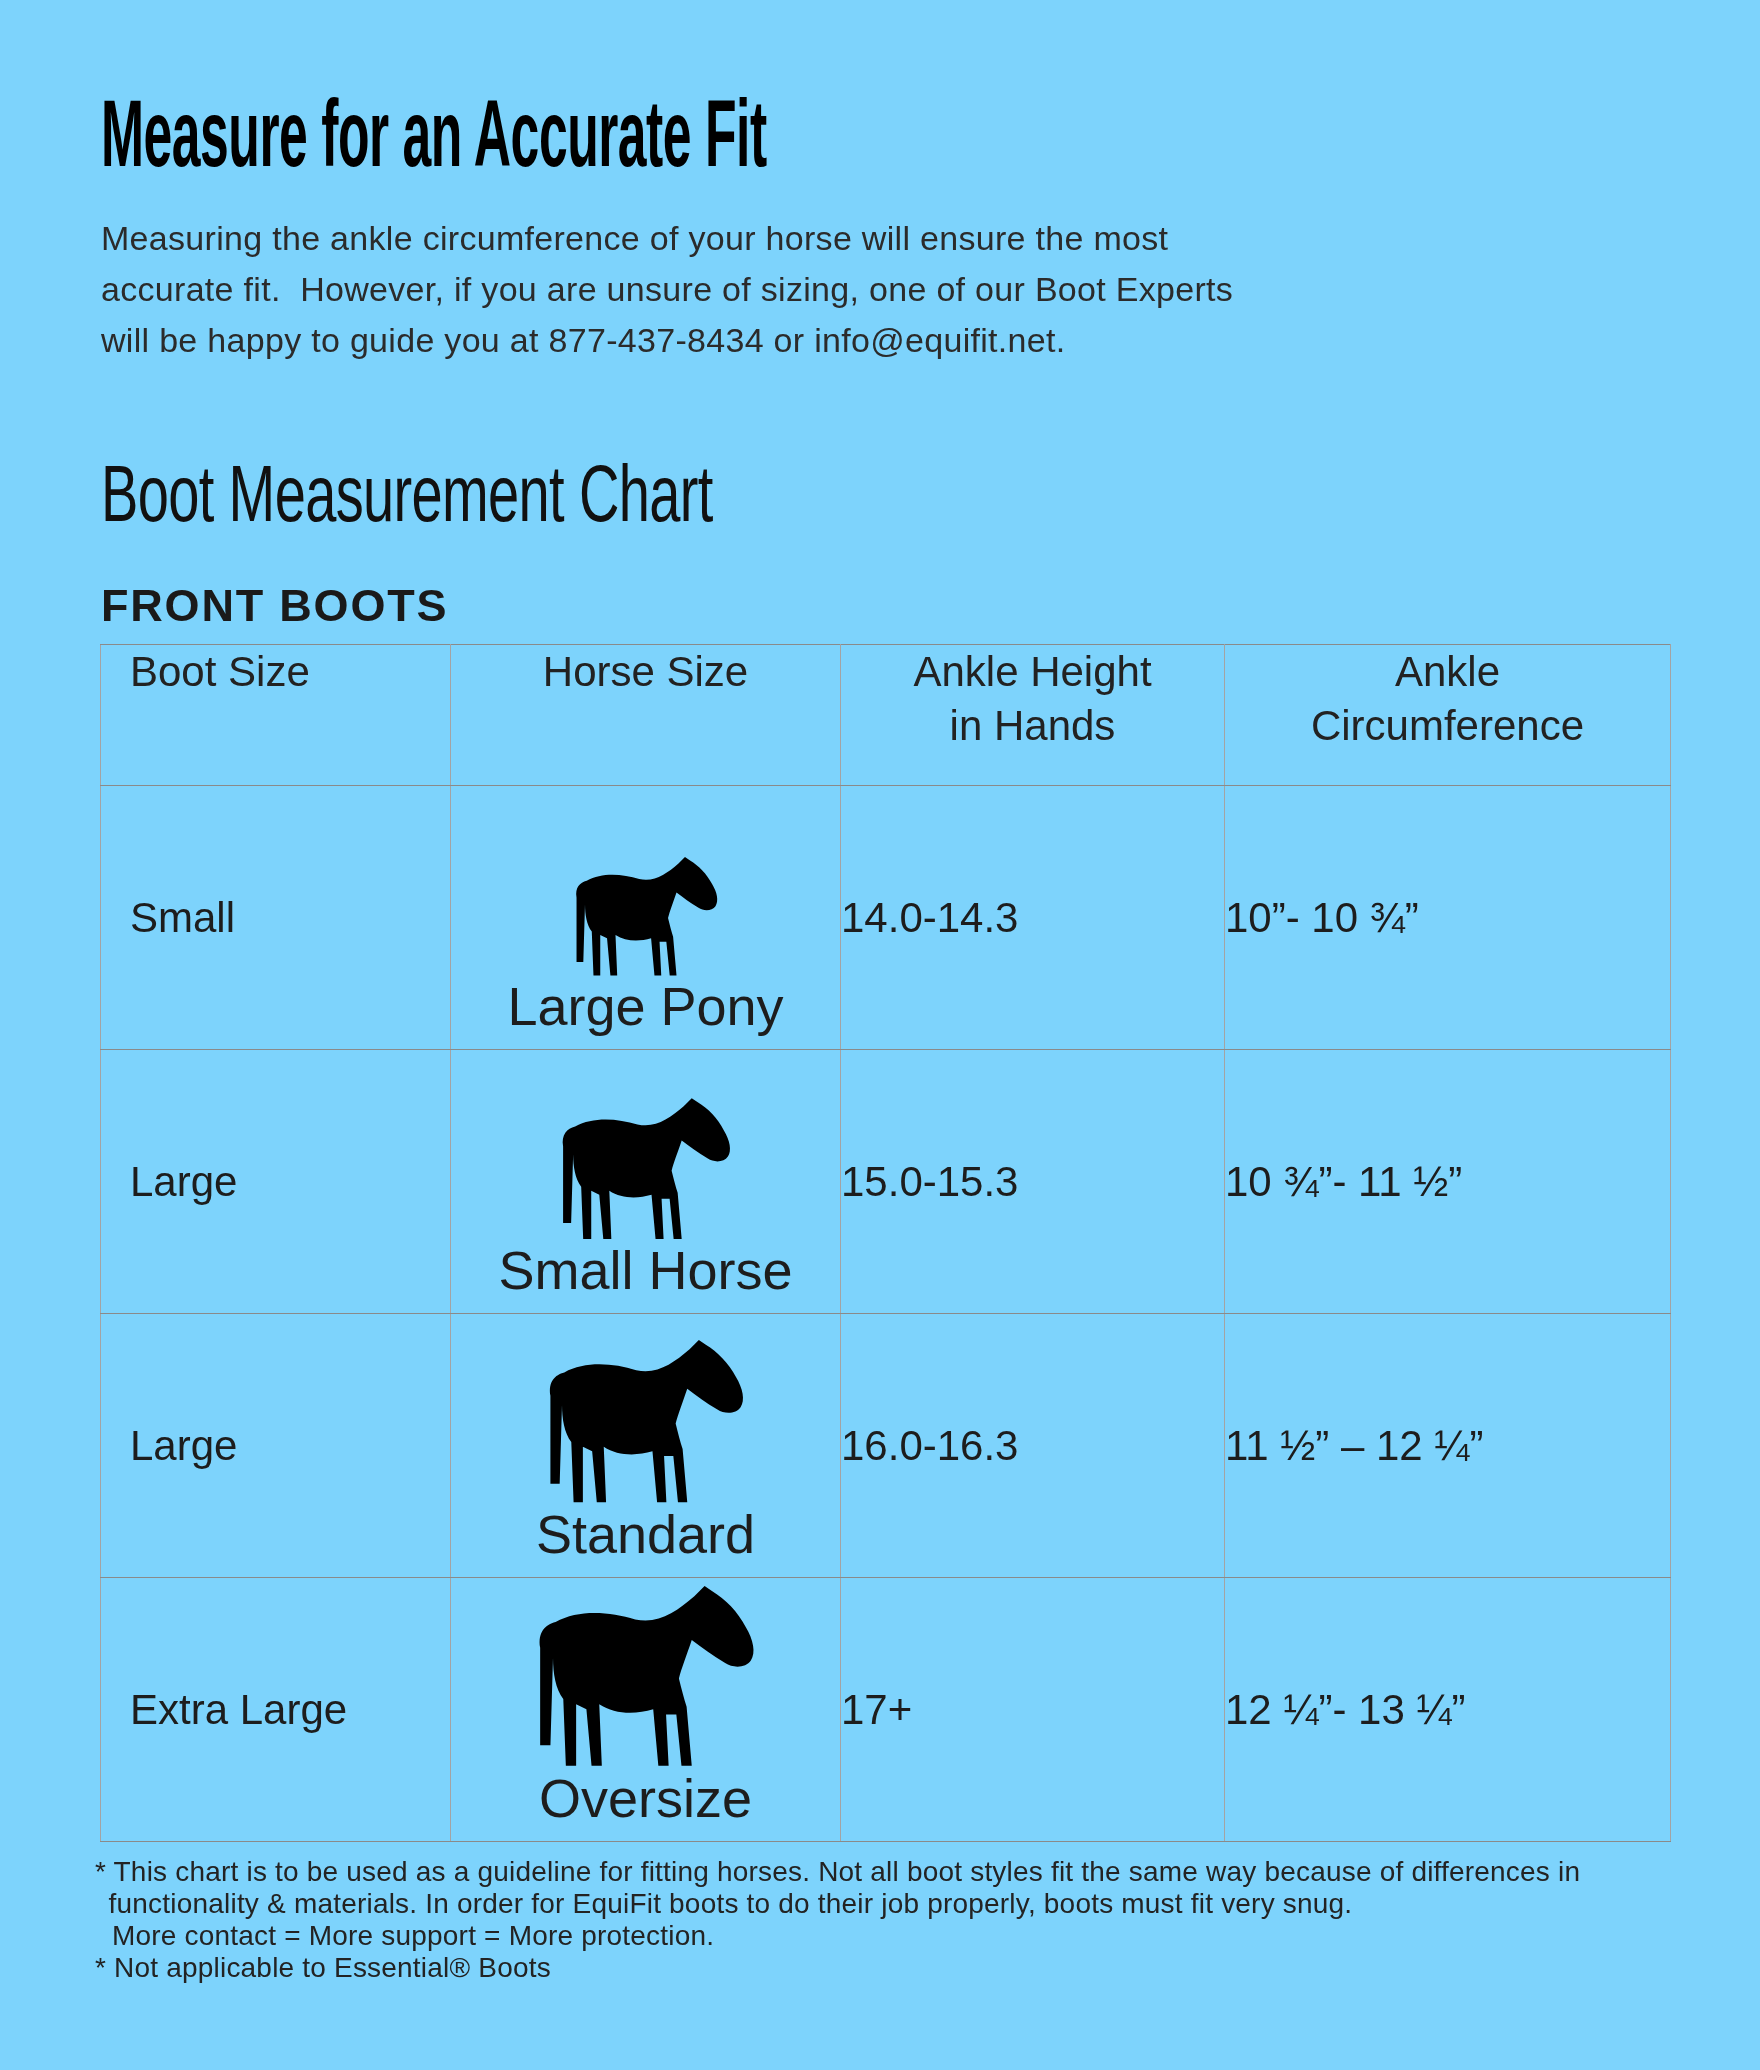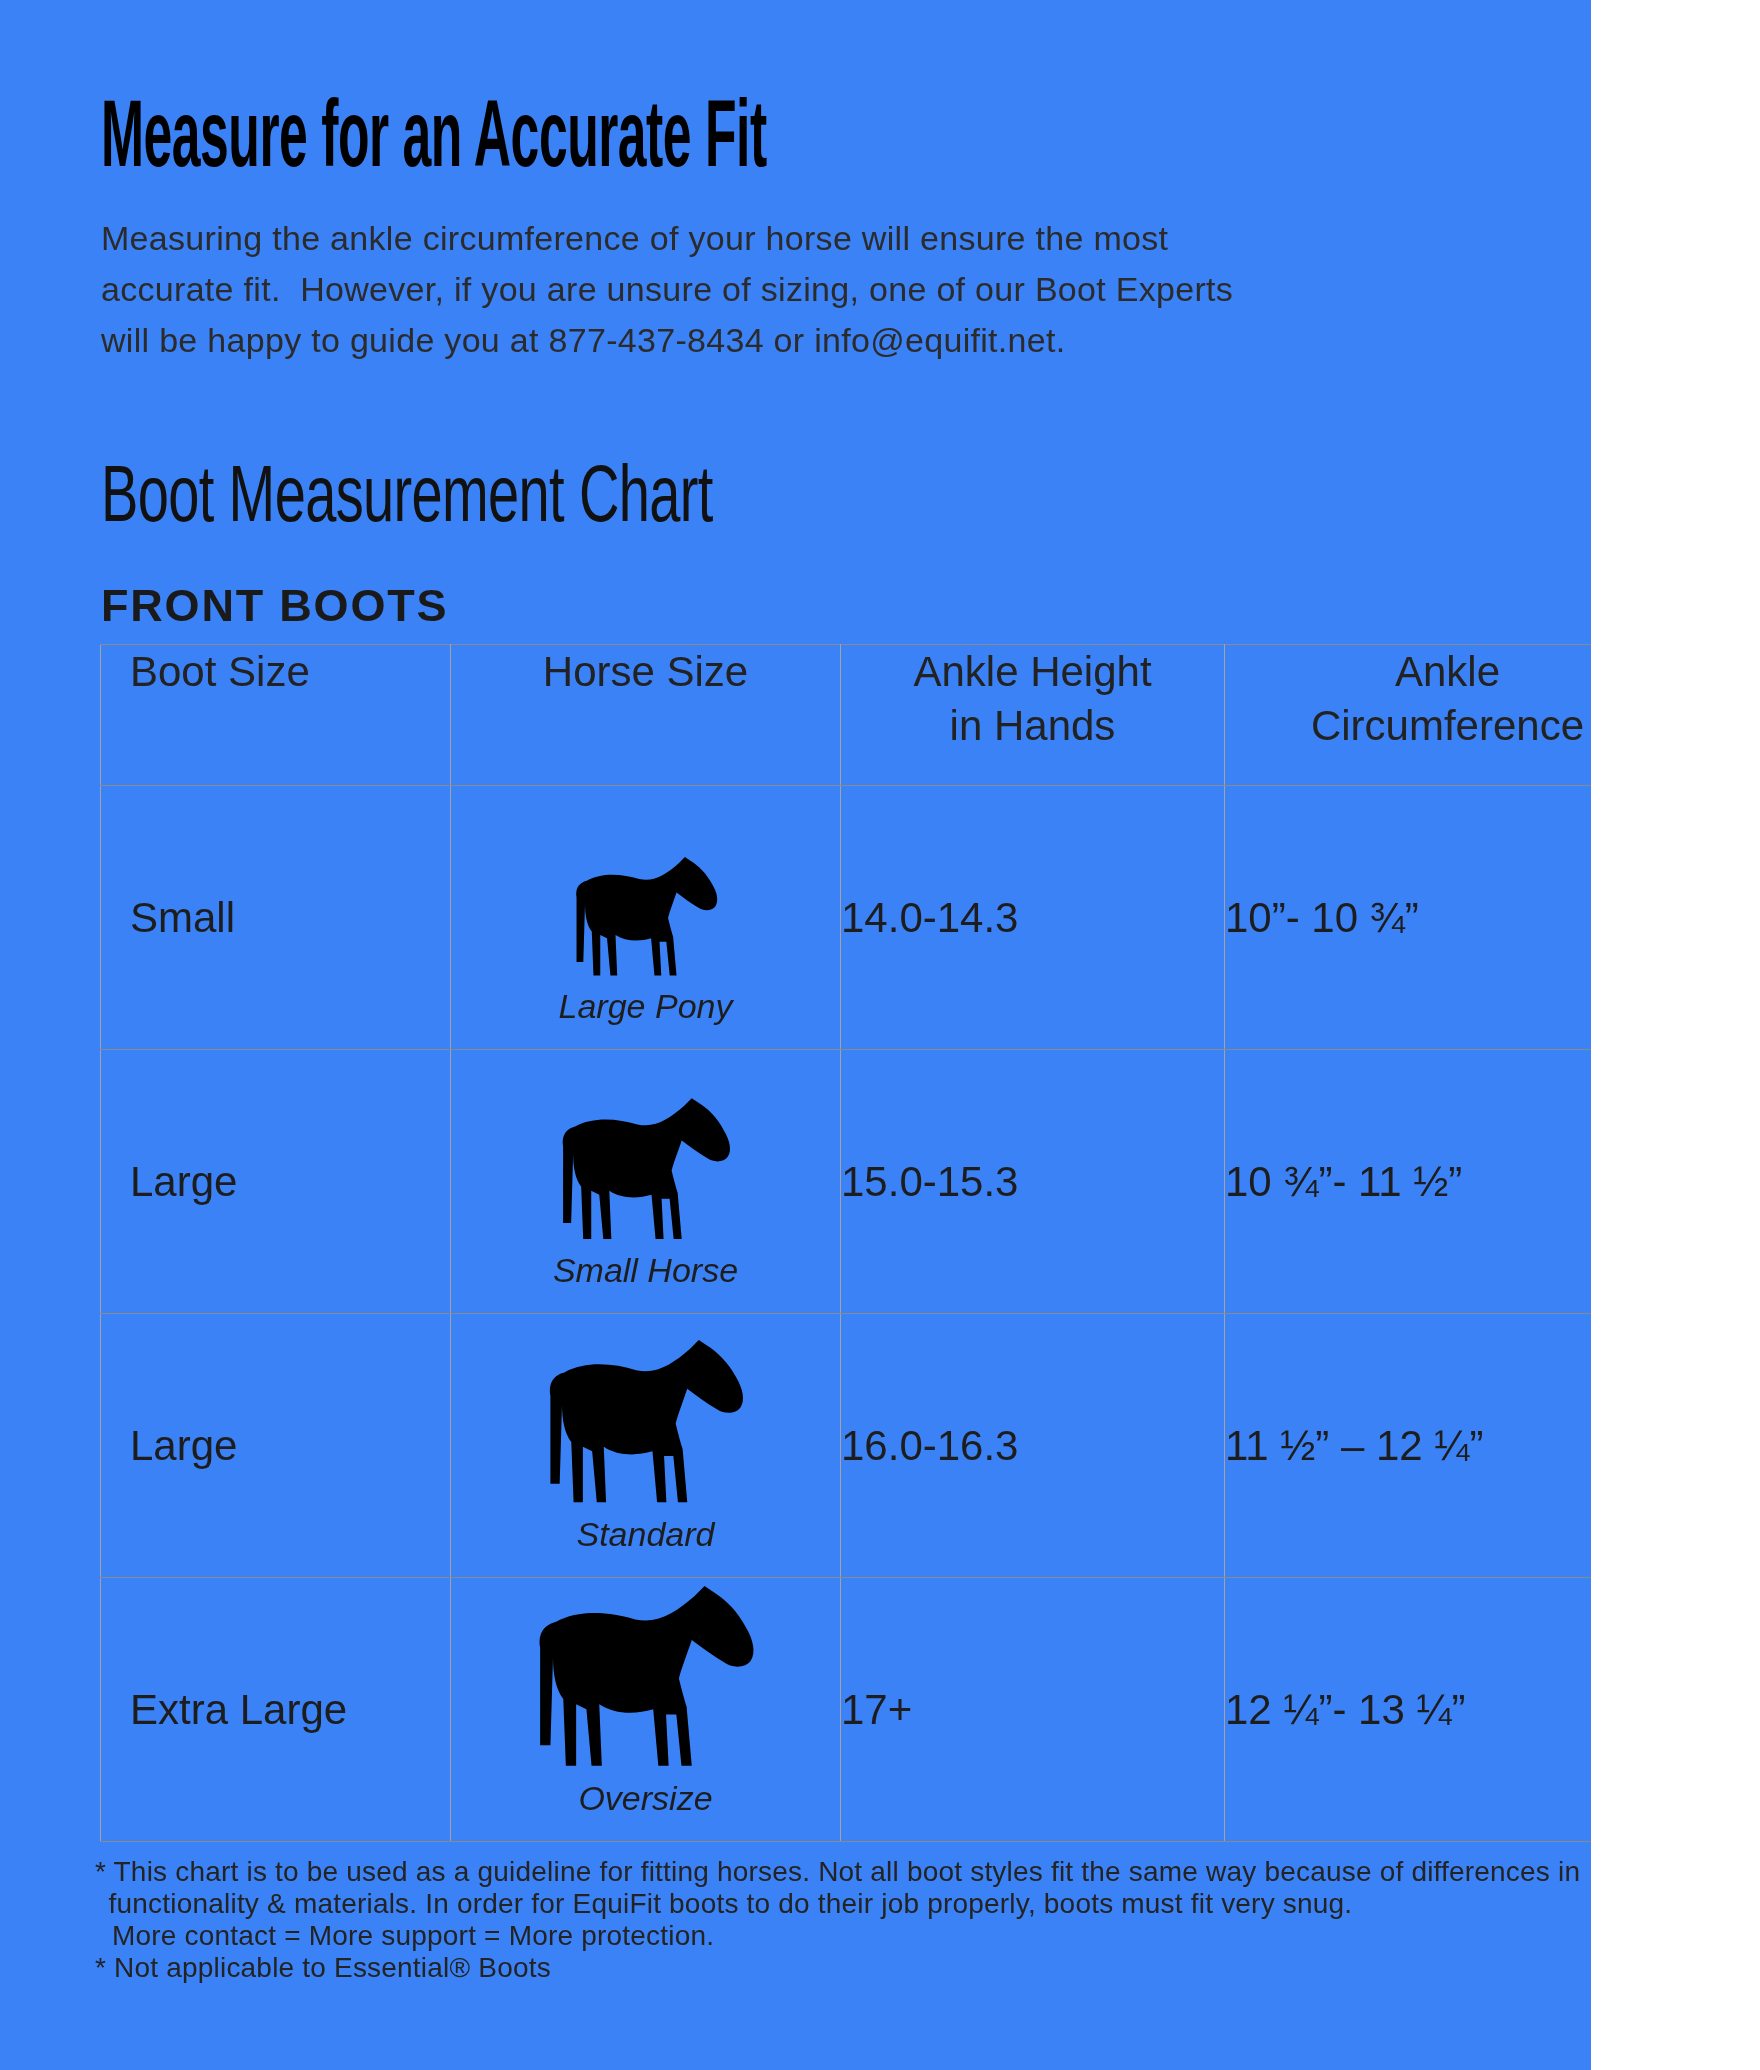--- a/index.html
+++ b/index.html
@@ -1,21 +1,21 @@
 <!DOCTYPE html>
 <html style="font-size:14.5px"><head>
 <meta charset="utf-8">
 <style>
   * { box-sizing: border-box; margin: 0; padding: 0; }
   html, body { background: #ffffff; }
   .page {
     position: relative;
-    width: 1591px;
+    width: 1760px;
     height: 2071px;
-    background: #3b82f6;
+    background: #7dd3fc;
     font-family: "Liberation Sans", sans-serif;
     color: #1b1b1b;
     overflow: hidden;
   }
   
   .title-wrap { position: absolute; left: 101px; top: 87px; }
   .condensed-bold {
     display: inline-block;
     white-space: nowrap;
     font-size: 94px;
@@ -87,21 +87,21 @@
   .boot-table td { font-size: 42px; color: #1d1d1d; }
   td.c-boot { text-align: left; padding-left: 29px; vertical-align: middle; }
   td.c-height, td.c-ankle { vertical-align: middle; }
   td.c-horse { vertical-align: bottom; padding-bottom: 20px; }
   .horse-block { display: flex; flex-direction: column; align-items: center; }
   .horse-svg { display: block; fill: #000; }
   .horse-svg.h0 { width: 172px; height: 122px; }
   .horse-svg.h1 { width: 201px; height: 149px; }
   .horse-svg.h2 { width: 233px; height: 167px; }
   .horse-svg.h3 { width: 261px; height: 185px; }
-  .horse-label { margin-top: 5px; font-size: 34px; line-height: 45px; color: #1d1d1d; font-style: italic; }
+  .horse-label { margin-top: 5px; font-size: 54px; line-height: 45px; color: #1d1d1d; }
   
   .footnotes { position: absolute; left: 95px; top: 1856px; font-size: 28px; color: #232323; }
   .fn { line-height: 32px; letter-spacing: 0.2px; }
   .fn-indent1 { padding-left: 13.6px; }
   .fn-indent2 { padding-left: 17px; }
   .defs-svg { position: absolute; width: 0; height: 0; }
 </style>
 </head>
 <body>
 

